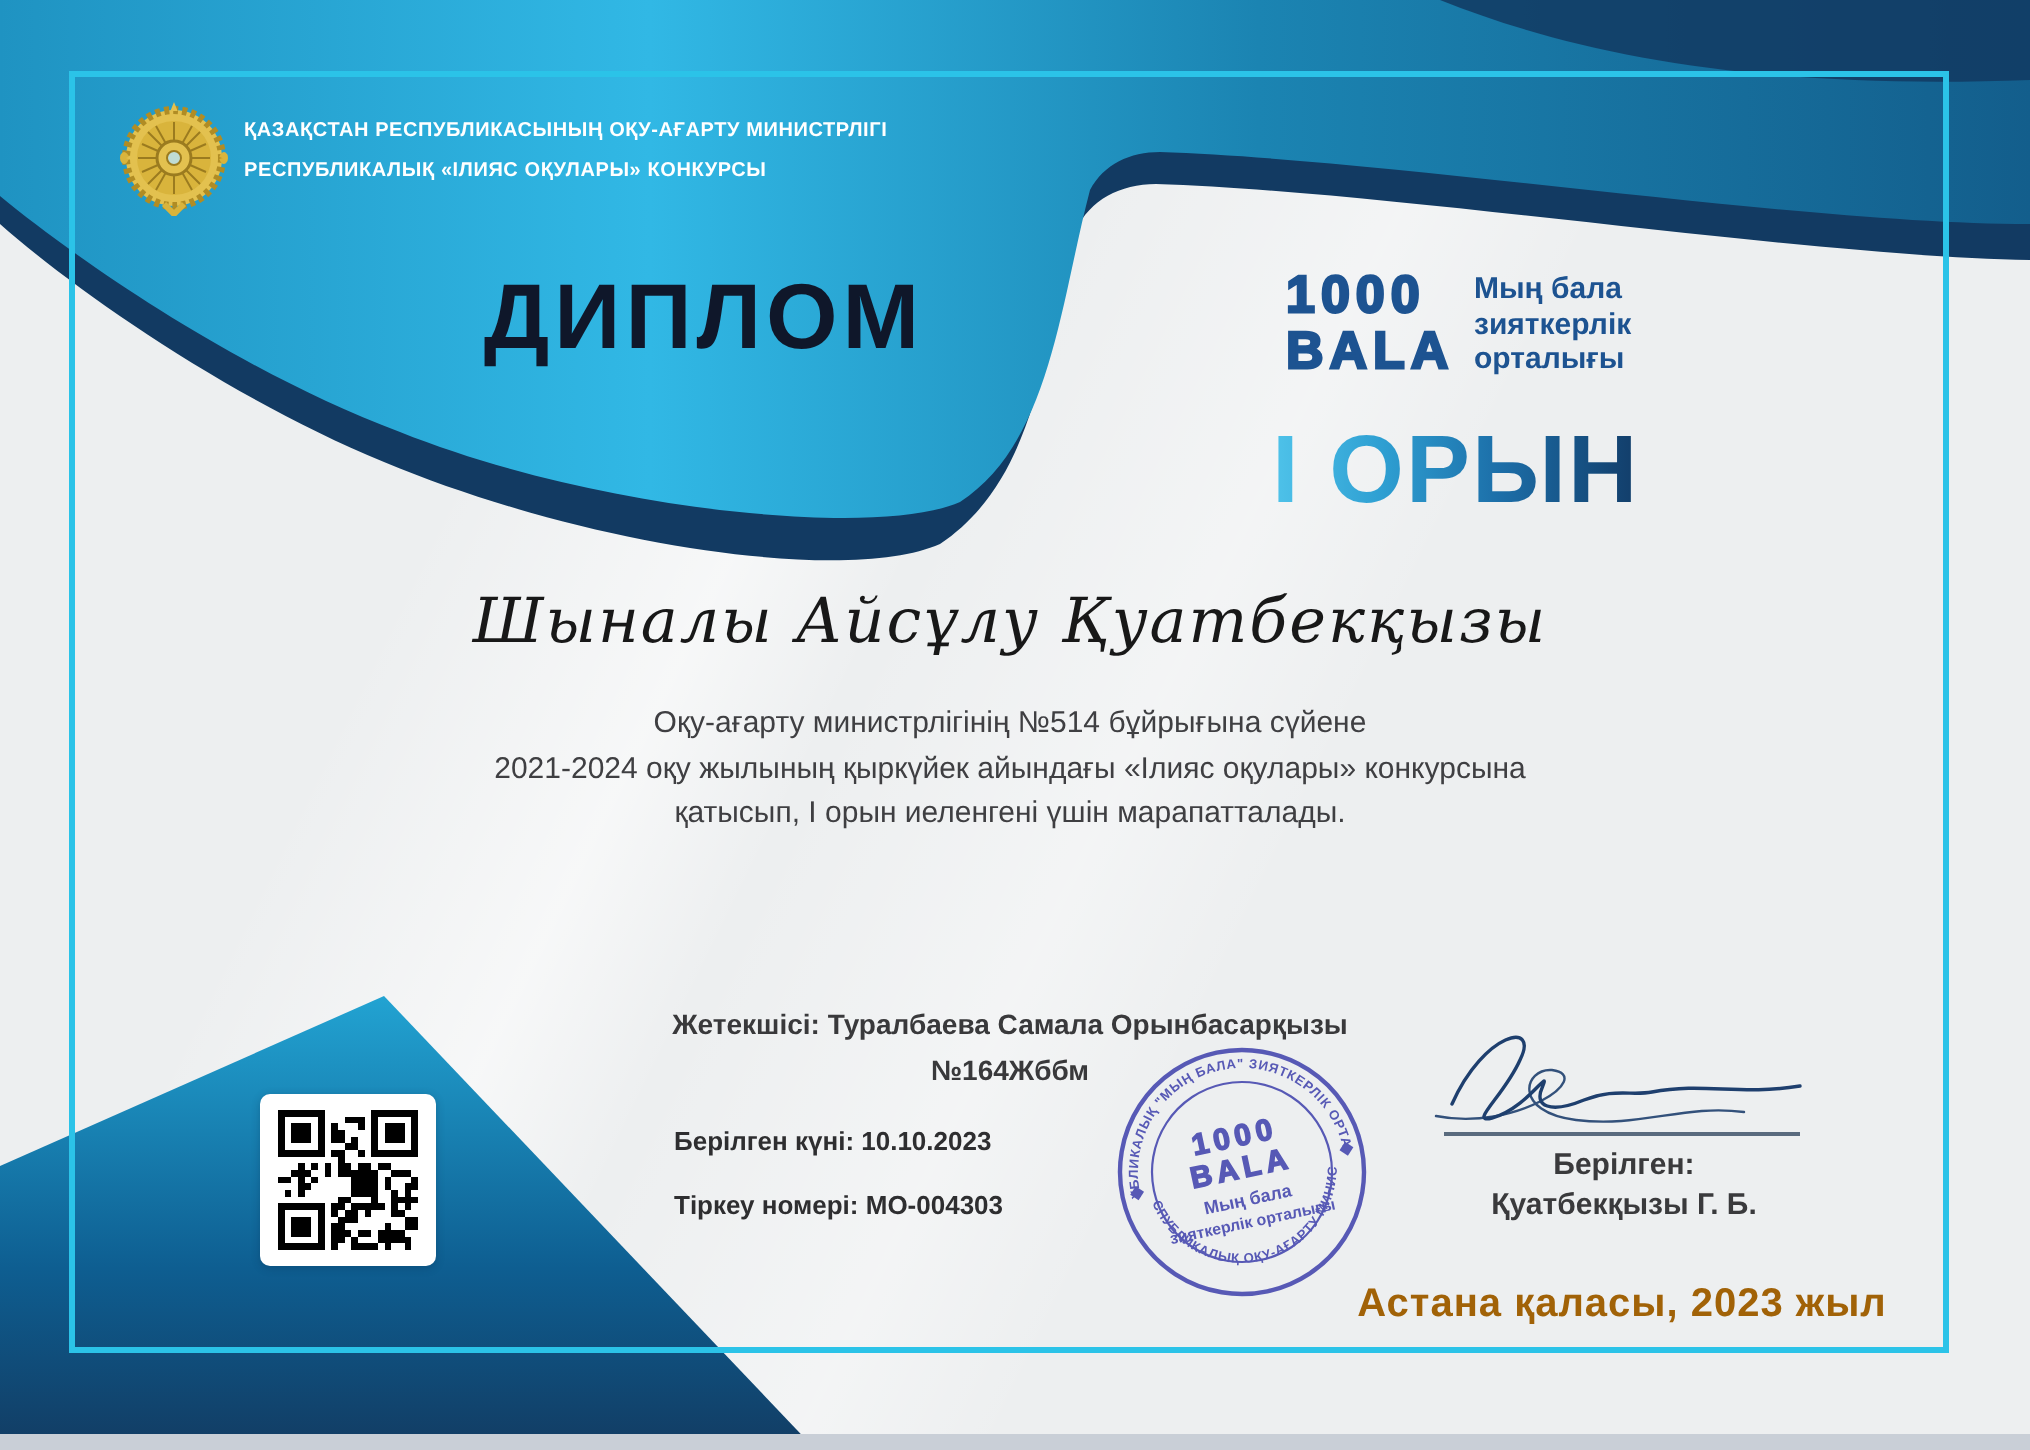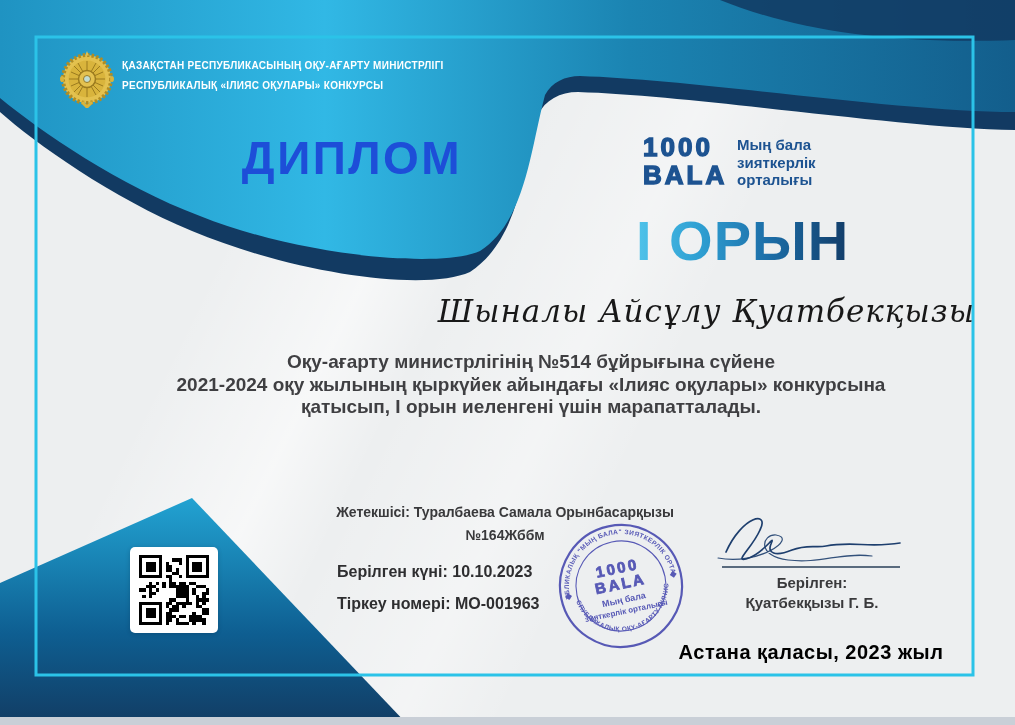--- a/index.html
+++ b/index.html
@@ -11,63 +11,63 @@
   }
   .bg{position:absolute;inset:0;}
   .abs{position:absolute;}
   
   .ministry{
     left:122px; top:56px; color:#fff; font-weight:bold;
     font-size:10px; line-height:19.5px; letter-spacing:.3px;
   }
   .diplom{
     left:211px; top:131px; width:282px; text-align:center;
-    color:#1d4ed8; font-size:46px; font-weight:800; letter-spacing:2.5px;
+    color:#0f172a; font-size:46px; font-weight:800; letter-spacing:2.5px;
   }
   .logo-mark{
     left:643px; top:133px; color:#1d5391; font-weight:800;
     font-size:26px; line-height:28px; letter-spacing:3px;
     -webkit-text-stroke:1.4px #1d5391;
   }
   .logo-tag{
     left:737px; top:136px; color:#1d5391; font-weight:bold;
     font-size:15px; line-height:17.5px;
   }
   .place{
-    left:636px; top:208px; font-size:56px; font-weight:800; letter-spacing:1px;
+    left:636px; top:208px; font-size:48px; font-weight:800; letter-spacing:1px;
     background:linear-gradient(90deg,#4fc3ea 0%,#2e9fd2 30%,#1c6ea8 62%,#123c68 100%);
     -webkit-background-clip:text; background-clip:text; color:transparent;
   }
   .recipient{
-    left:35px; top:293px; width:940px; text-align:right;
+    left:35px; top:293px; width:940px; text-align:center;
     font-family:"DejaVu Serif", serif; font-style:italic;
     font-size:31px; color:#181818; letter-spacing:1px;
   }
   .body-text{
     left:35px; top:351px; width:940px; text-align:center;
-    color:#3f3f42; font-size:19px; line-height:22.6px; font-weight:bold;margin-left:26px;
+    color:#3f3f42; font-size:15px; line-height:22.6px; font-weight:normal;
   }
   .details{
     left:35px; top:453px; width:940px; text-align:center;
     color:#39393b; font-size:14px; line-height:23px; font-weight:bold;margin-top:48px;
   }
   .qr-card{
     left:130px; top:547px; width:88px; height:86px; background:#fff;
     border-radius:5px; box-shadow:0 1px 4px rgba(0,30,60,.25);
     display:flex; align-items:center; justify-content:center;
   }
-  .footer-left{ left:337px; color:#2e2e30; font-size:16px; font-weight:bold;}
+  .footer-left{ left:337px; color:#2e2e30; font-size:13px; font-weight:bold;}
   .stamp{ left:556px; top:521px; width:130px; height:130px; opacity:.88;}
   .sig-block{ left:712px; top:508px; width:200px; text-align:center; }
   .sig-line{ left:722px; top:566px; width:178px; height:1.5px; background:#5a6b7e;}
   .director{ left:712px; top:573px; width:200px; text-align:center;
     color:#3a3a3c; font-size:15px; line-height:20px; font-weight:bold;}
   .city-year{
     left:655px; top:641px; width:312px; text-align:center;
-    color:#000000; font-size:20px; font-weight:bold; letter-spacing:.5px;
+    color:#a16207; font-size:20px; font-weight:bold; letter-spacing:.5px;
   }
   .bottom-strip{ left:0; bottom:0; width:1015px; height:8px; background:#c9cfd7;}
 </style>
 </head>
 <body>
 
 <div class="page">
 
   <svg class="bg" width="1015" height="725" viewBox="0 0 1015 725">
     <defs>
@@ -289,21 +289,21 @@
         <rect x="11" y="20" width="1" height="1" fill="#000"></rect>
         <rect x="12" y="20" width="1" height="1" fill="#000"></rect>
         <rect x="13" y="20" width="1" height="1" fill="#000"></rect>
         <rect x="14" y="20" width="1" height="1" fill="#000"></rect>
         <rect x="16" y="20" width="1" height="1" fill="#000"></rect>
         <rect x="19" y="20" width="1" height="1" fill="#000"></rect>
       </svg>
   </div>
 
   <div class="abs footer-left" style="top:563px;">Берілген күні: 10.10.2023</div>
-  <div class="abs footer-left" style="top:595px;">Тіркеу номері: МО-001963</div>
+  <div class="abs footer-left" style="top:595px;">Тіркеу номері: МО-004303</div>
 
   <svg class="abs stamp" viewBox="0 0 130 130">
     <defs>
       <path id="arcTop" d="M 13,65 A 52,52 0 1 1 117,65" fill="none"></path>
       <path id="arcBottom" d="M 18,72 A 48,48 0 0 0 112,72" fill="none"></path>
     </defs>
     <g transform="rotate(-12 65 65)" fill="#4345ae" stroke="#4345ae">
       <circle cx="65" cy="65" r="61" fill="none" stroke-width="2.2"></circle>
       <circle cx="65" cy="65" r="45" fill="none" stroke-width="1.1"></circle>
       <text font-size="6.6" font-weight="bold" letter-spacing="0.4" stroke="none">

